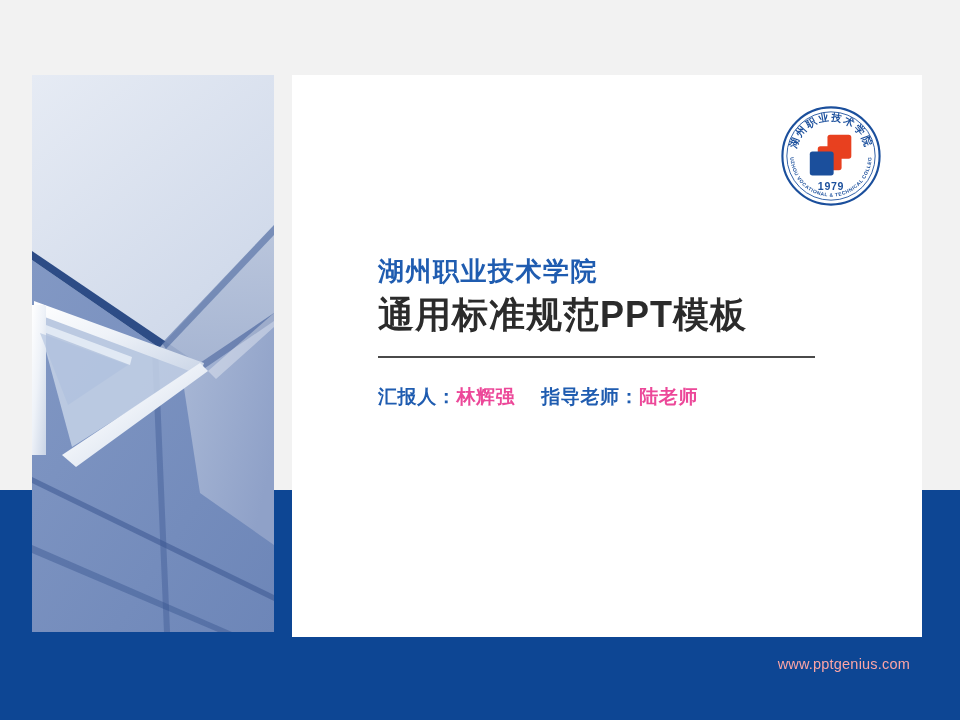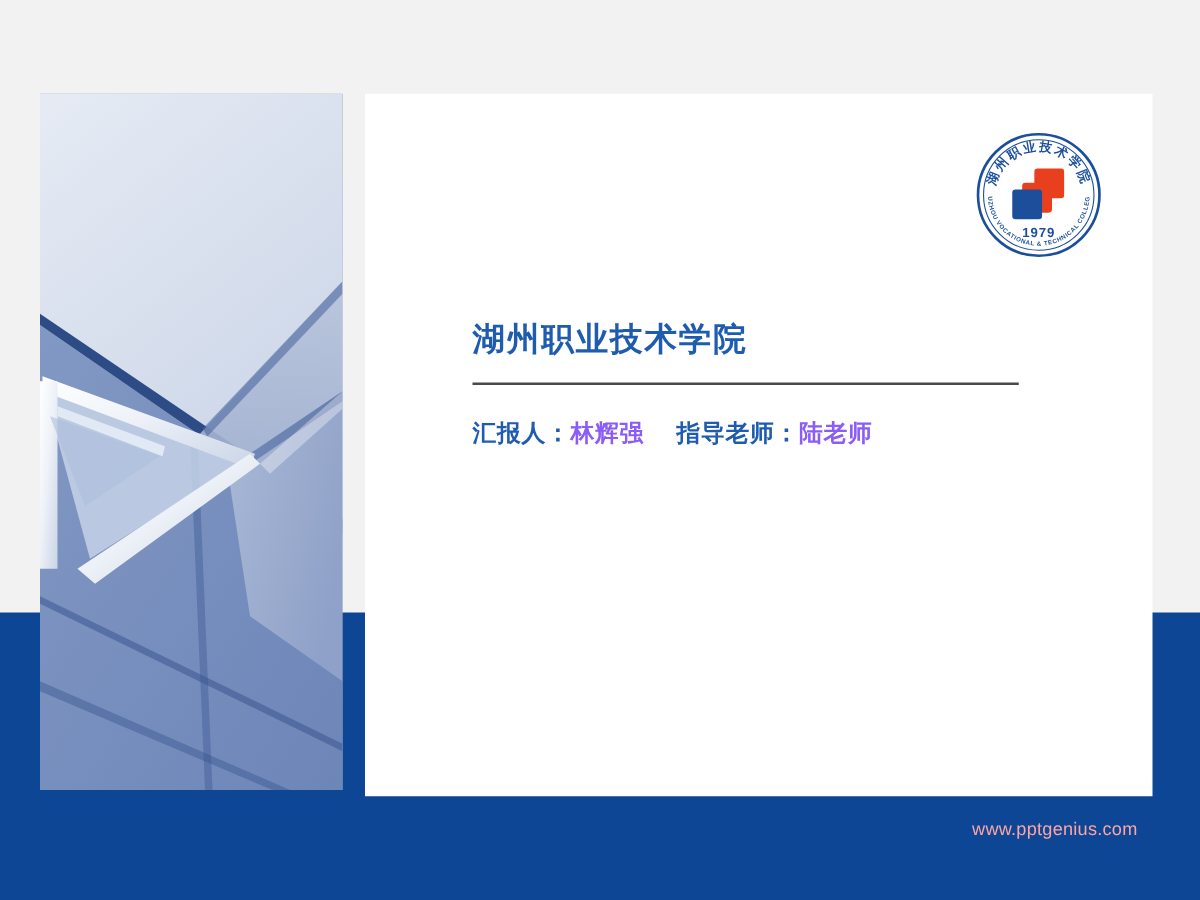--- a/index.html
+++ b/index.html
@@ -87,21 +87,21 @@
     background:#4a4a4a;
   }
   #meta-line {
     margin-top:26px;
     font-size:19px;
     font-weight:bold;
     letter-spacing:0.6px;
     white-space:nowrap;
   }
   .meta-label { color:#1f5cb0; }
-  .meta-value { color:#8b5cf6; }
+  .meta-value { color:#ec4899; }
   .meta-gap { display:inline-block; width:26px; }
 </style>
 </head>
 <body>
 
 <div id="slide">
 
   <div id="blue-band">
     <div id="watermark">www.pptgenius.com</div>
   </div>
@@ -188,20 +188,21 @@
         <rect x="36" y="55" width="27" height="27" rx="3" fill="#1b4f9c"></rect>
 
         <text x="60" y="98" font-size="12" font-weight="bold" fill="#1b4f9c" text-anchor="middle" font-family="'Liberation Sans',sans-serif" letter-spacing="0.8">1979</text>
       </svg>
     </div>
 
     <div id="text-block">
 
       <div id="school-name">湖州职业技术学院</div>
 
+      <div id="main-title">通用标准规范PPT模板</div>
 
       <div id="divider"></div>
 
       <div id="meta-line">
         <span class="meta-label">汇报人：</span><span class="meta-value">林辉强</span><span class="meta-gap"></span><span class="meta-label">指导老师：</span><span class="meta-value">陆老师</span>
       </div>
 
     </div>
   </div>
 

